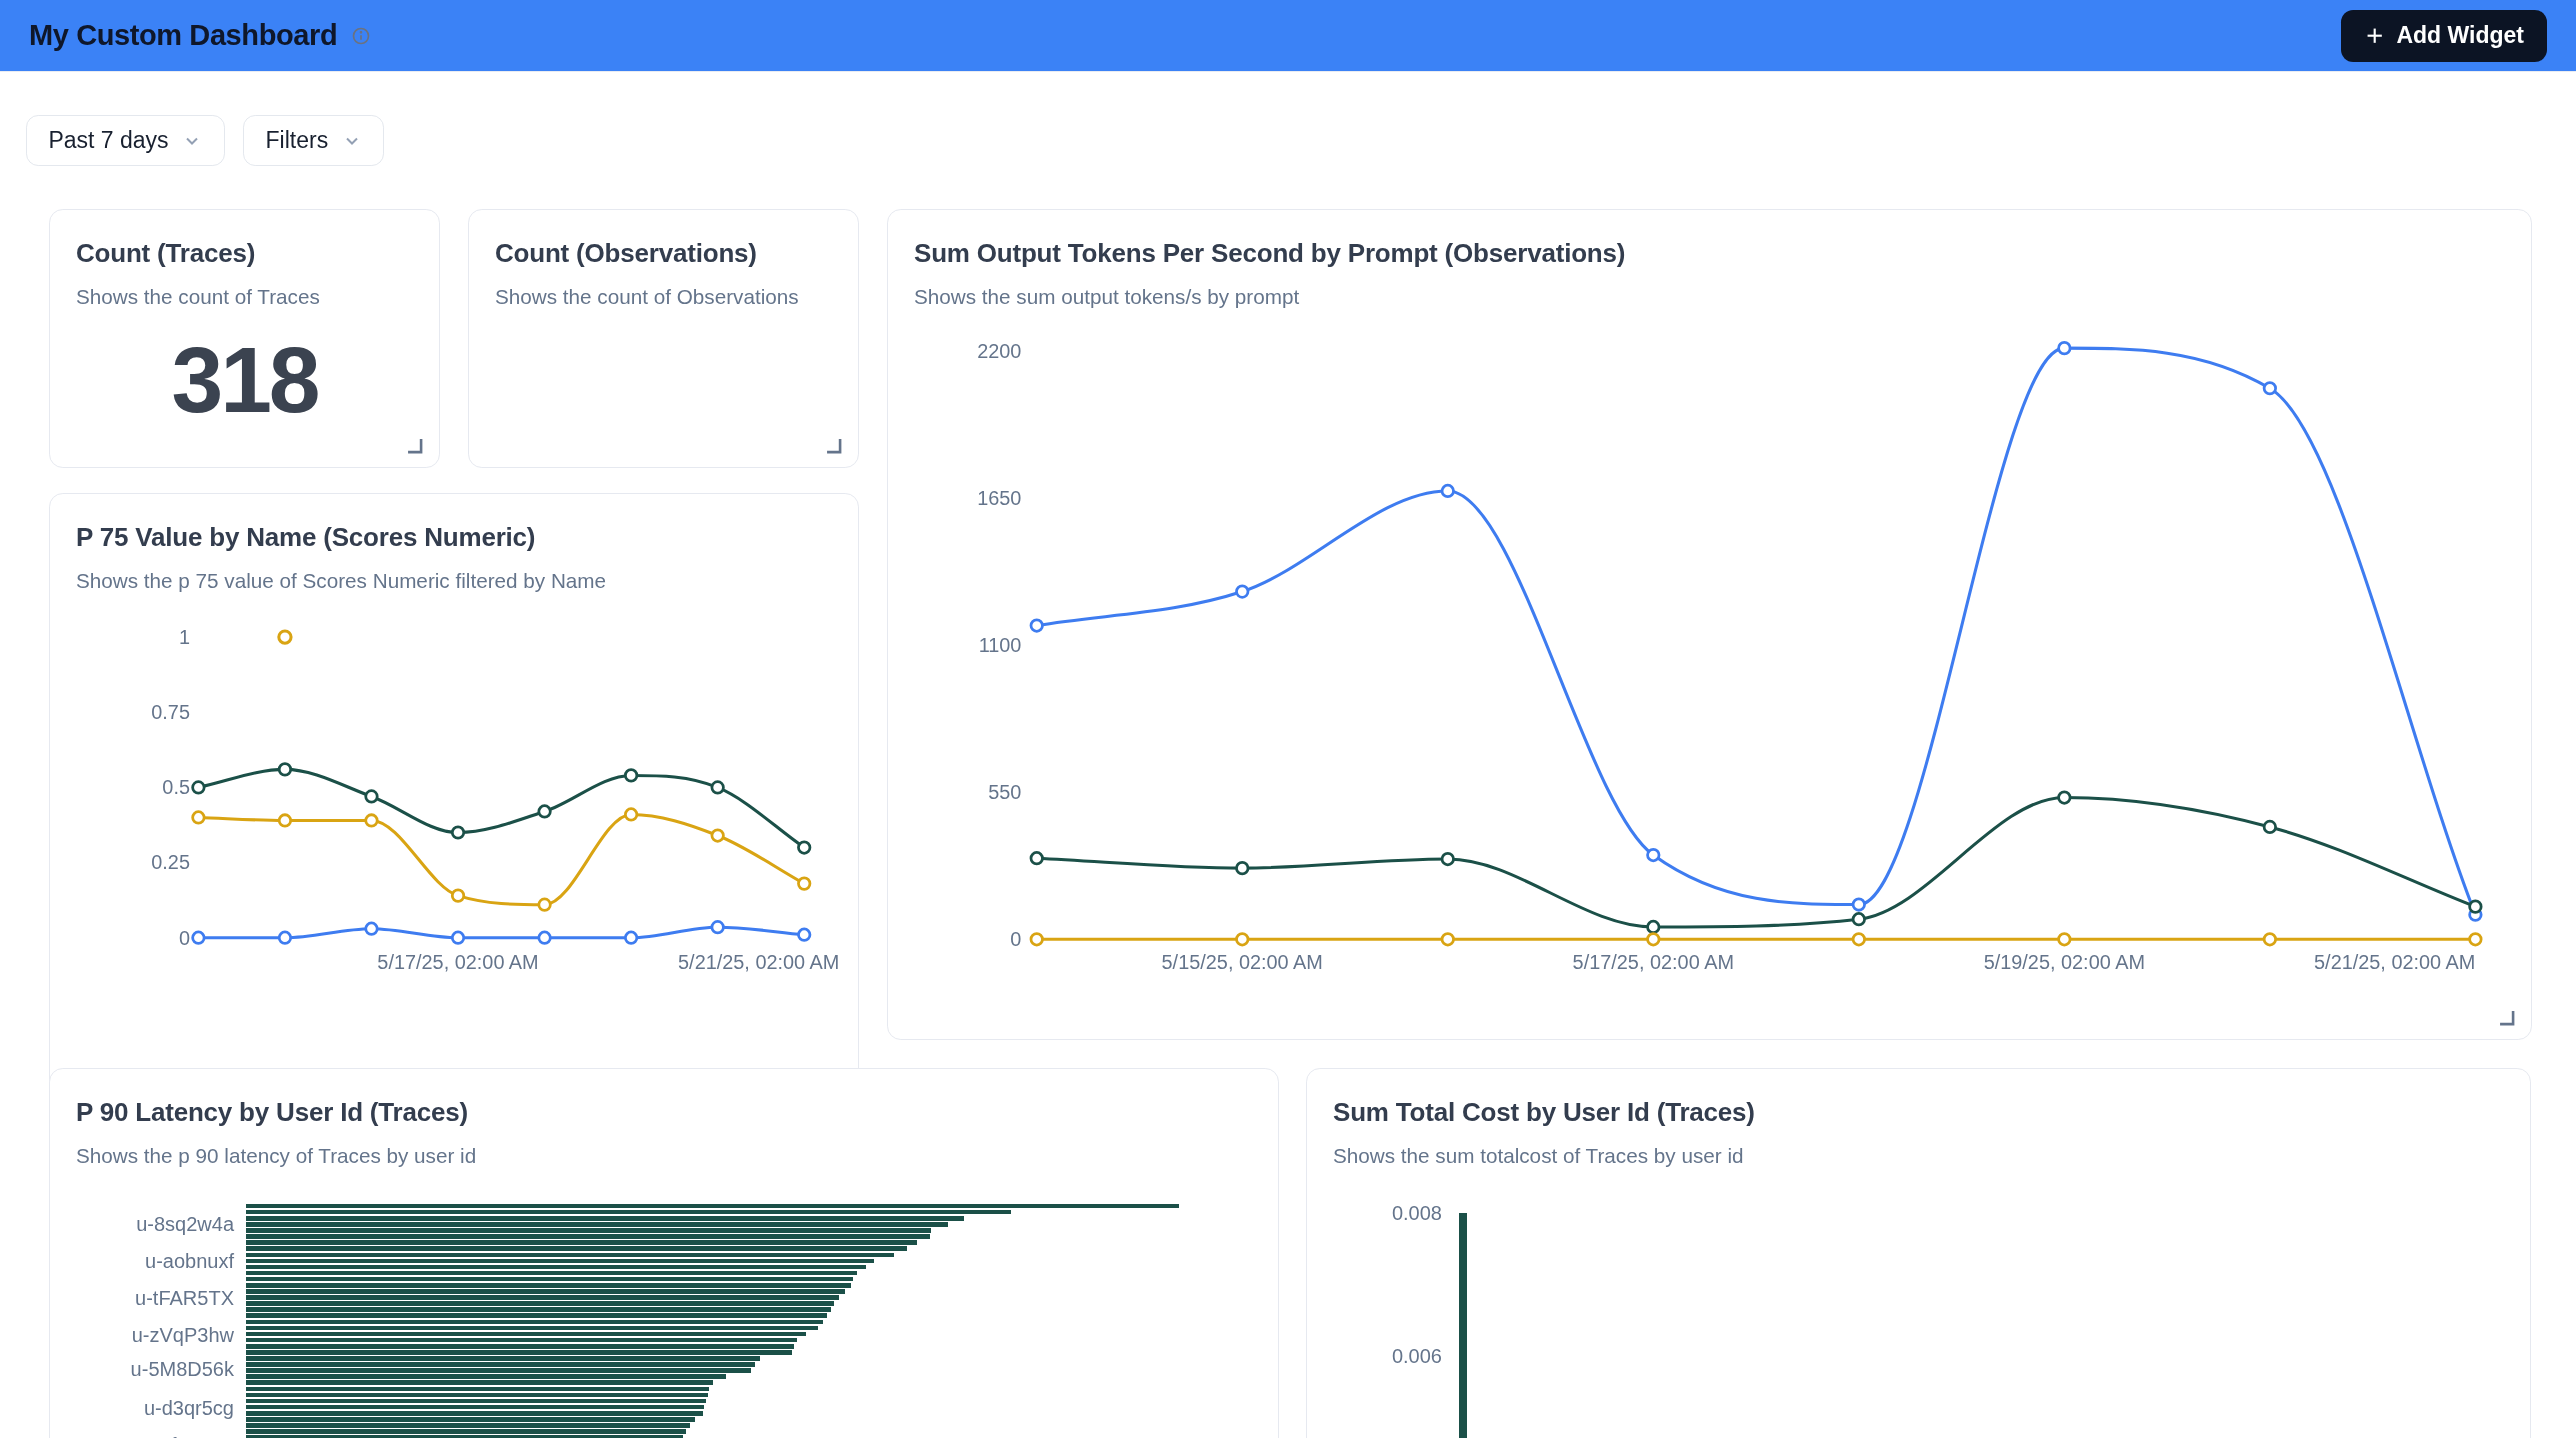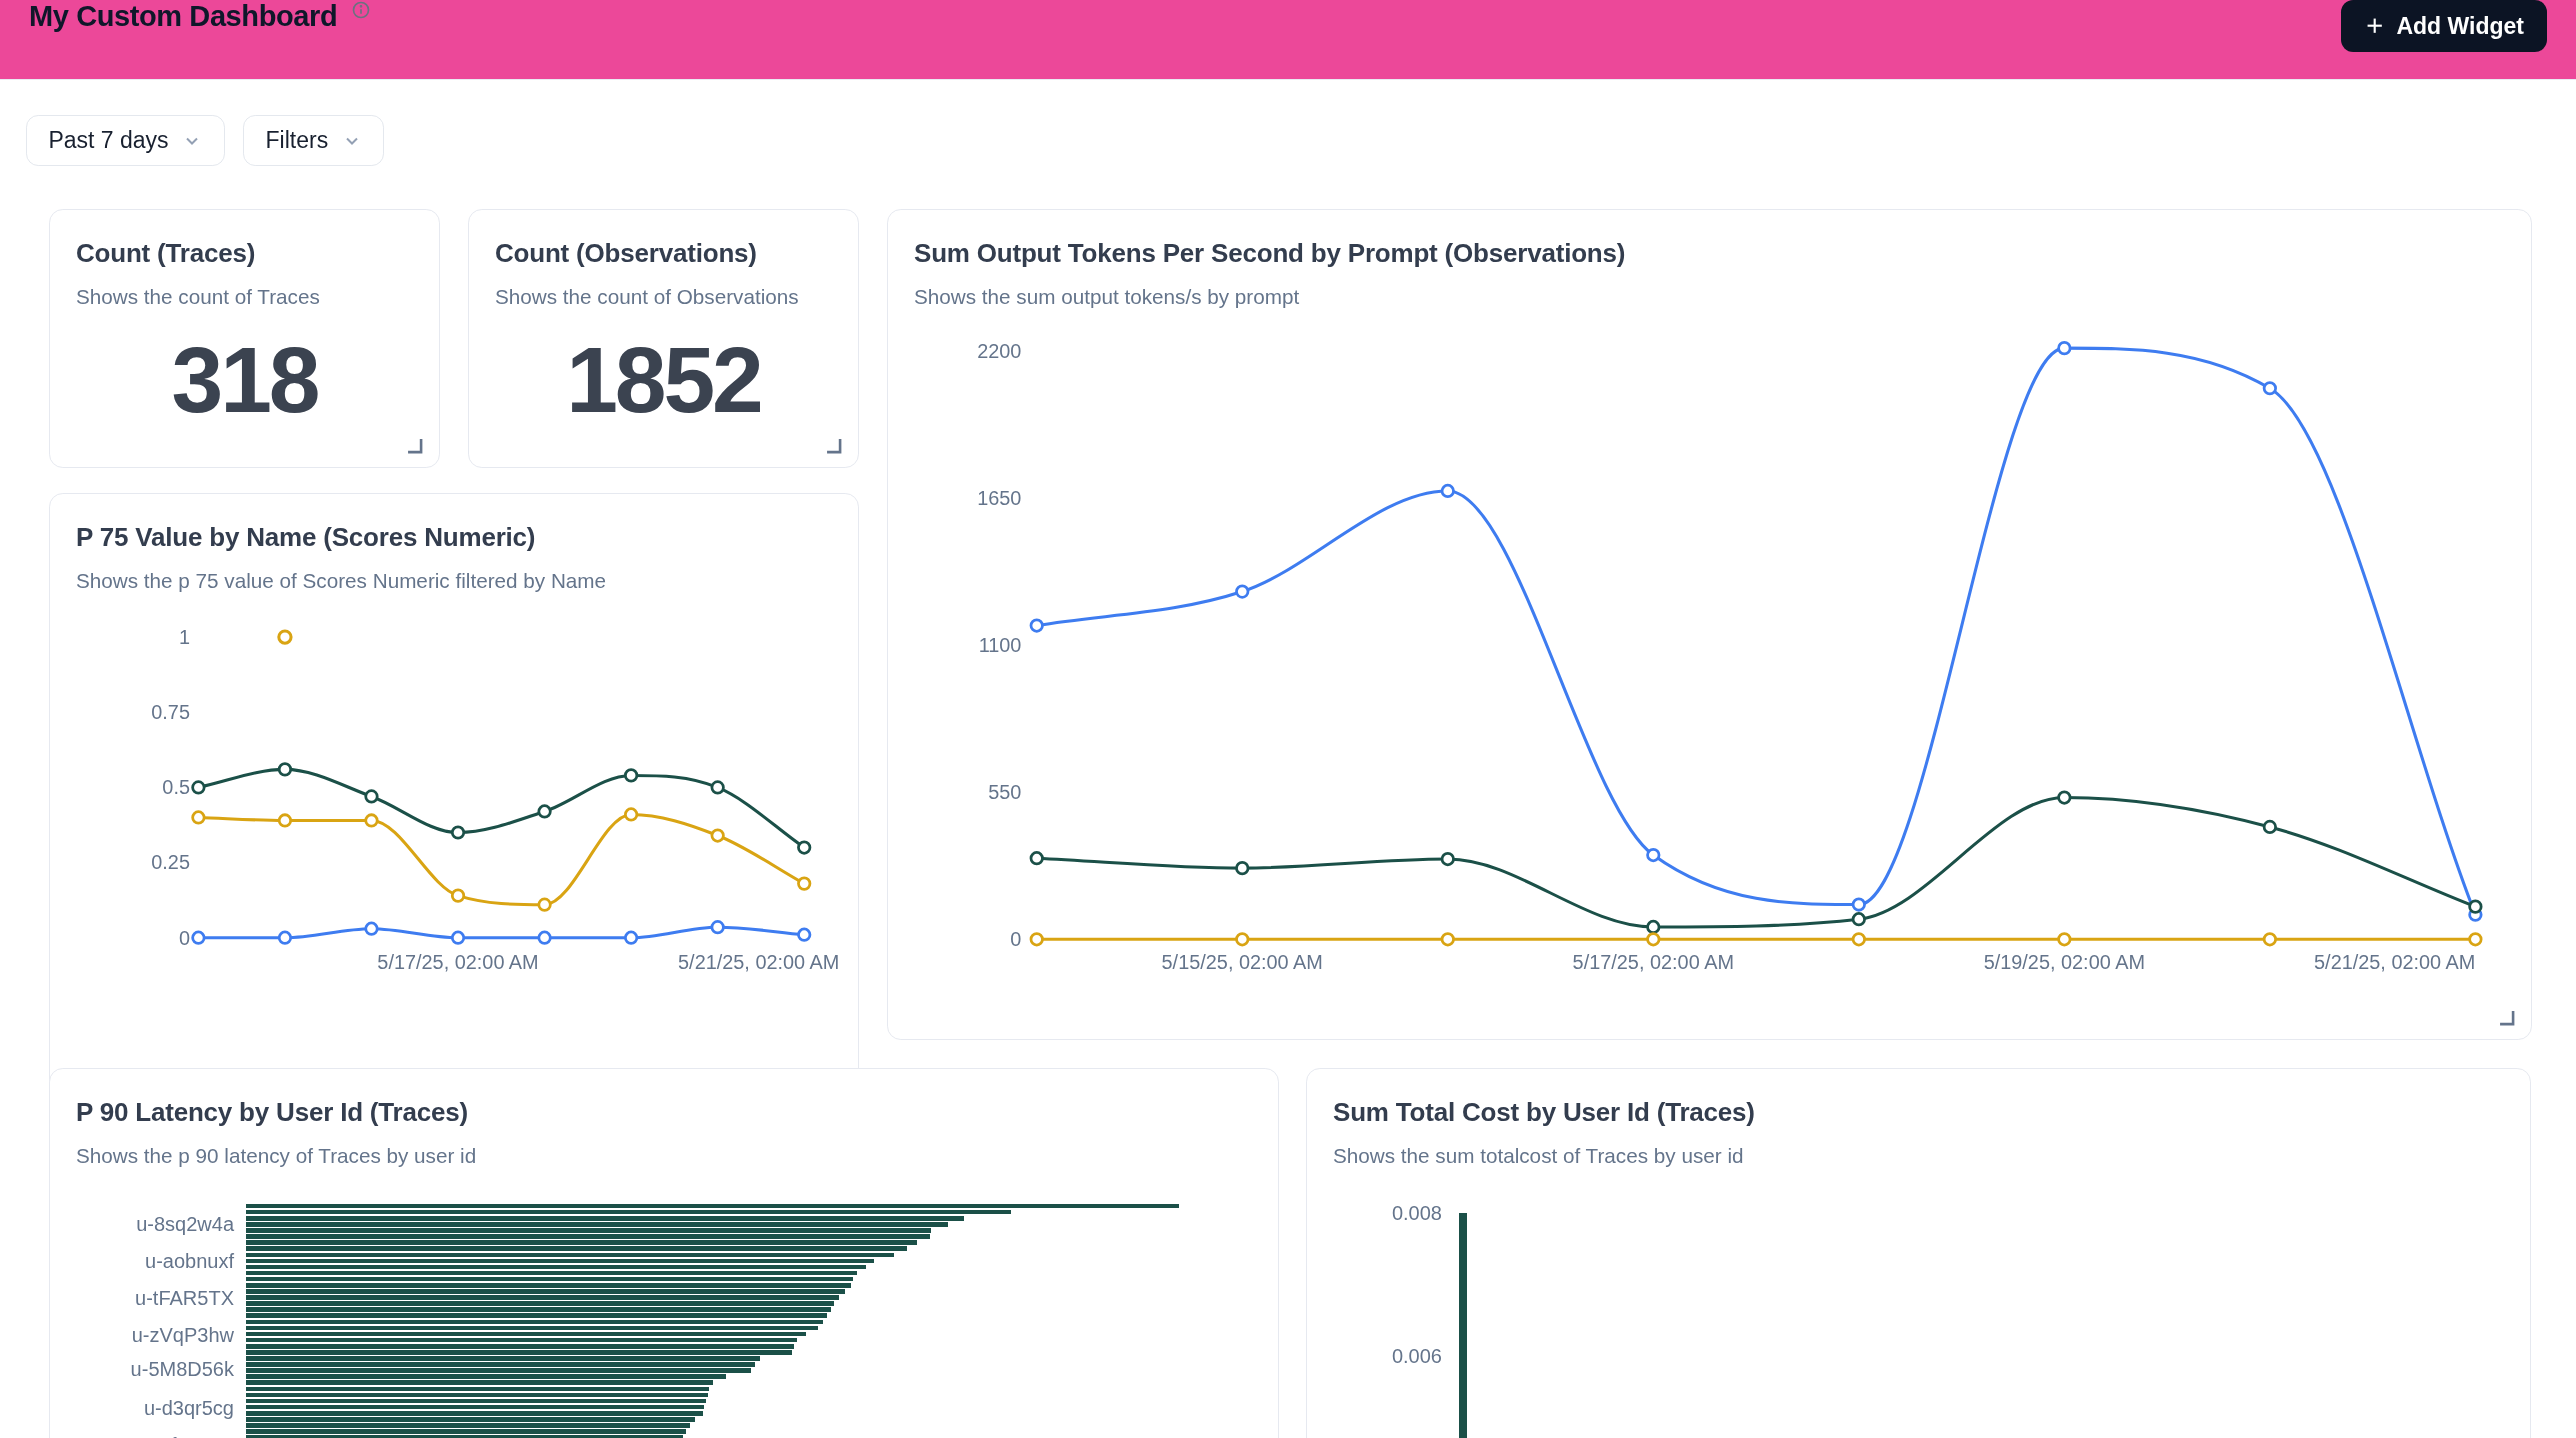--- a/index.html
+++ b/index.html
@@ -2,23 +2,23 @@
 <html style="font-size:12.2px"><head>
 <meta charset="utf-8">
 <style>
   html,body{margin:0;padding:0;}
   body{
     width:2576px;height:1439px;overflow:hidden;position:relative;
     background:#ffffff;font-family:"Liberation Sans",sans-serif;color:#1e293b;
   }
   
   .header{
-    position:absolute;left:0;top:0;width:2576px;height:80px;
-    background:#ec4899;border-bottom:1.5px solid #e9ecf2;
-    display:flex;align-items:flex-start;padding:0 29px;box-sizing:border-box;
+    position:absolute;left:0;top:0;width:2576px;height:72px;
+    background:#3b82f6;border-bottom:1.5px solid #e9ecf2;
+    display:flex;align-items:center;padding:0 29px;box-sizing:border-box;
   }
   .hdr-title{font-size:29px;font-weight:700;color:#0f172a;letter-spacing:-0.4px;}
   .info-ic{margin-left:13.8px;display:flex;align-items:center;}
   .add-btn{
     margin-left:auto;height:52px;background:#0c1424;border:none;border-radius:12.2px;
     color:#fff;display:flex;align-items:center;gap:11.5px;padding:0 23px;
     font-size:23px;font-weight:700;font-family:inherit;cursor:pointer;
   }
   
   .toolbar{position:absolute;left:26px;top:115px;display:flex;gap:18.4px;}
@@ -107,21 +107,20 @@
   <span class="rsz">
     <svg width="18.4" height="18.4" viewBox="0 0 24 24" fill="none" stroke="#64748b" stroke-width="3.4">
         <path d="M21 4 V21 H4"></path>
       </svg>
   </span>
 </div>
 
 <div class="card" style="left:468px;top:209px;width:391px;height:259px;">
   <div class="card-title">Count (Observations)</div>
   <div class="card-sub">Shows the count of Observations</div>
-  <div class="count-val">1852</div>
   <span class="rsz">
     <svg width="18.4" height="18.4" viewBox="0 0 24 24" fill="none" stroke="#64748b" stroke-width="3.4">
         <path d="M21 4 V21 H4"></path>
       </svg>
   </span>
 </div>
 
 <div class="card" style="left:887px;top:209px;width:1645px;height:831px;">
   <div class="card-title">Sum Output Tokens Per Second by Prompt (Observations)</div>
   <div class="card-sub">Shows the sum output tokens/s by prompt</div>

